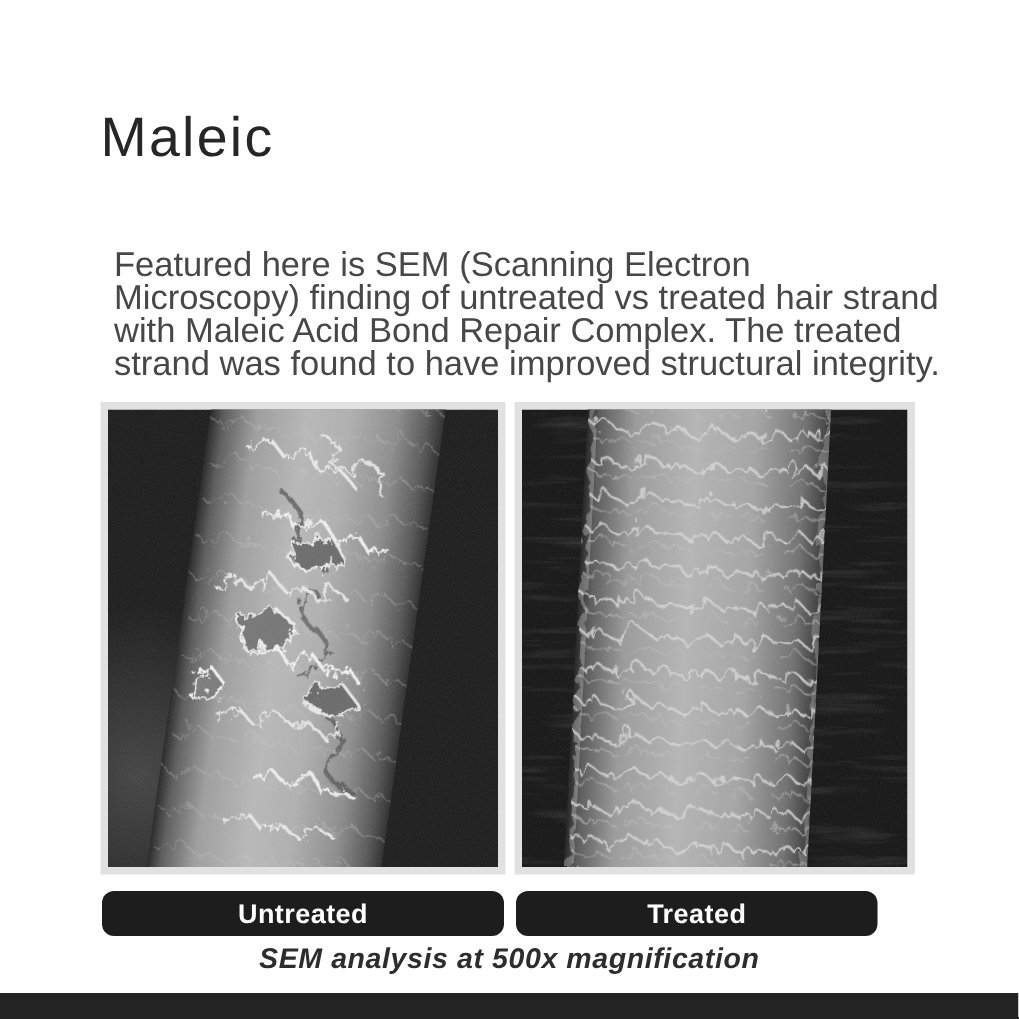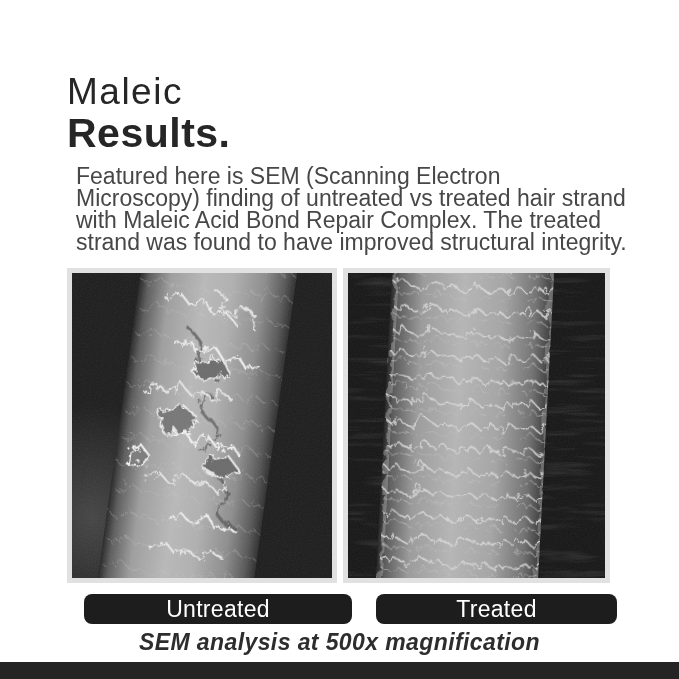--- a/index.html
+++ b/index.html
@@ -27,36 +27,35 @@
   }
   .panels{position:absolute;left:67px;top:268px;display:flex;gap:6px;}
   .panel{background:var(--frame);padding:5px;}
   .panel.left{width:270px;height:315px;}
   .panel.right{width:267px;height:315px;}
   .panel svg{display:block;width:100%;height:100%;}
   .labels-row{position:absolute;left:68px;top:594px;display:flex;gap:8px;}
   .label-bar{
     height:30px;background:var(--label-bar);border-radius:8px;
     display:flex;align-items:center;justify-content:center;
-    color:var(--label-text);font-weight:400;font-size:23px;letter-spacing:0.3px;margin-left:16px;
+    color:var(--label-text);font-weight:700;font-size:18px;letter-spacing:0.3px;
   }
   .label-bar.left{width:268px;}
   .label-bar.right{width:241px;}
   .caption{
     position:absolute;left:0;top:629px;width:679px;text-align:center;
-    font-style:italic;font-weight:600;font-size:23px;color:#2d2d2d;letter-spacing:0.4px;
+    font-style:italic;font-weight:600;font-size:19px;color:#2d2d2d;letter-spacing:0.4px;
   }
   .bottom-bar{position:absolute;left:0;top:662px;width:679px;height:17px;background:var(--bottom-bar);}
 </style>
 </head>
 <body>
 
 <div class="title-block">
   <div class="title-line1">Maleic</div>
-  <div class="title-line2">Results.</div>
 </div>
 
 <p class="description">Featured here is SEM (Scanning Electron Microscopy) finding of untreated vs treated hair strand with Maleic Acid Bond Repair Complex. The treated strand was found to have improved structural integrity.</p>
 
 <div class="panels">
 
   <div class="panel left">
 
     <svg viewBox="0 0 260 305" preserveAspectRatio="none" role="img">
       <defs>

